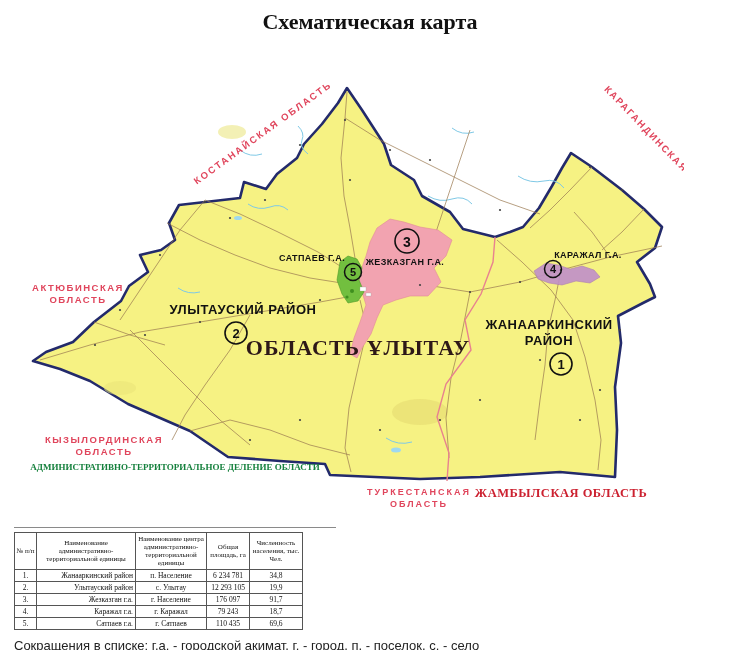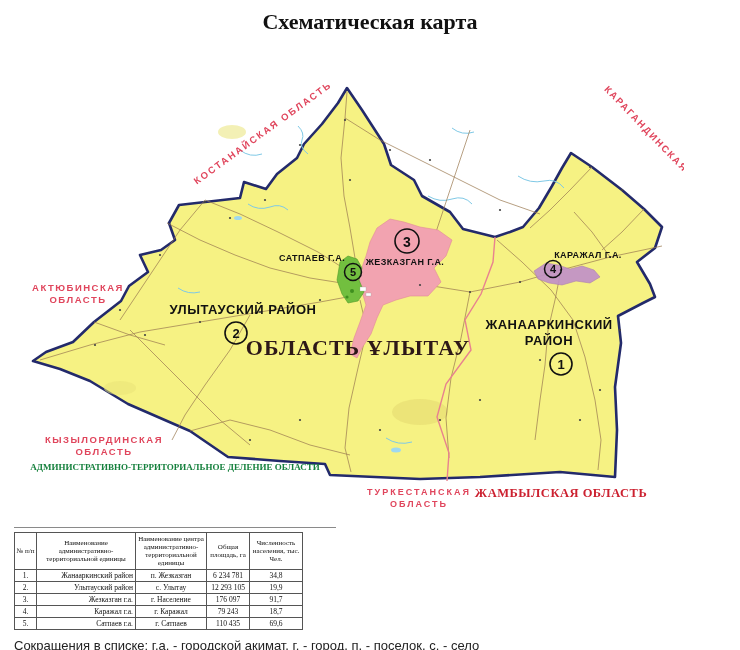--- a/index.html
+++ b/index.html
@@ -202,21 +202,21 @@
         <th>Наименование административно-территориальной единицы</th>
         <th>Наименование центра административно-территориальной единицы</th>
         <th>Общая площадь, га</th>
         <th>Численность населения, тыс. Чел.</th>
       </tr>
     </thead>
     <tbody>
       <tr>
         <td>1.</td>
         <td class="nm">Жанааркинский район</td>
-        <td>п. Жезказган</td>
+        <td>п. Население</td>
         <td>6 234 781</td>
         <td>34,8</td>
       </tr>
       <tr>
         <td>2.</td>
         <td class="nm">Улытауский район</td>
         <td>с. Улытау</td>
         <td>12 293 105</td>
         <td>19,9</td>
       </tr>

